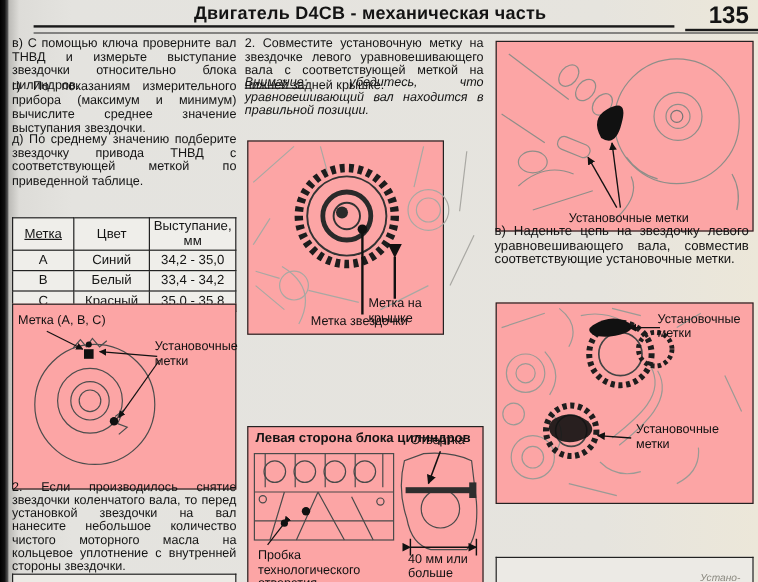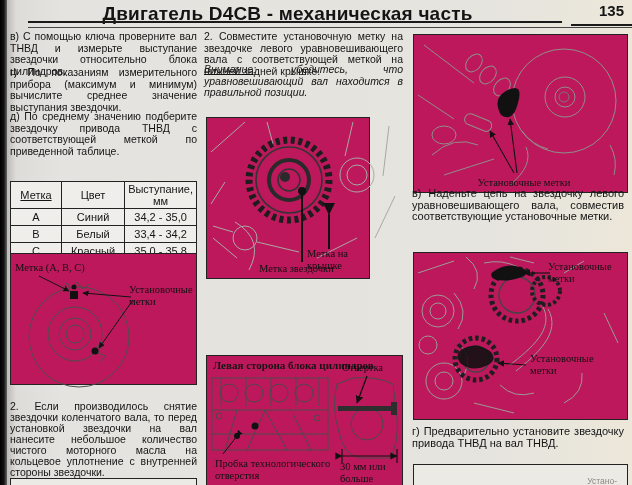--- a/index.html
+++ b/index.html
@@ -4,30 +4,30 @@
 <style>
   html,body{margin:0;padding:0;}
   body{
     width:632px;height:485px;position:relative;overflow:hidden;
     background:linear-gradient(90deg,#9f9e9a 0px,#dddcd8 16px,#e4e3df 60px,#e6e4de 500px,#ece7d9 632px);
     font-family:"Liberation Sans",sans-serif;color:#141414;
     -webkit-font-smoothing:antialiased;
   }
   .binding{position:absolute;left:0;top:0;width:7px;height:485px;
     background:linear-gradient(90deg,#000 0%,#111 55%,#666 100%);}
-  .hdr-title{position:absolute;top:3px;left:20px;width:535px;text-align:center;
-    font-weight:bold;font-size:19px;letter-spacing:.2px;}
-  .hdr-num{position:absolute;top:2px;right:8px;font-weight:bold;font-size:15px;text-align:right;}
+  .hdr-title{position:absolute;top:3px;left:41px;width:535px;text-align:center;
+    font-weight:bold;font-size:15px;letter-spacing:.2px;}
+  .hdr-num{position:absolute;top:2px;right:8px;font-weight:bold;font-size:20px;text-align:right;}
   .rule{position:absolute;background:#1a1a1a;}
   .r1{top:21px;left:28px;width:534px;height:2px;}
   .r2{top:24px;left:571px;width:61px;height:2px;}
   .r3{top:27px;left:28px;width:604px;height:1px;background:#444;}
   .col{position:absolute;}
   .p{position:absolute;font-size:10.5px;line-height:11.5px;text-align:justify;}
-  .fig{position:absolute;background:#be185d;border:1.5px solid #222;box-sizing:border-box;font-family:Liberation Serif, serif;}
+  .fig{position:absolute;background:#fca5a5;border:1.5px solid #222;box-sizing:border-box;}
   .fig svg{position:absolute;left:0;top:0;}
   .figlabel{position:absolute;font-size:10.5px;line-height:11.5px;color:#111;}
   .figtitle{position:absolute;font-size:11px;font-weight:bold;}
   .caption{position:absolute;font-size:11px;font-weight:bold;line-height:12.5px;}
   table.sel{position:absolute;border-collapse:collapse;font-size:11px;background:#efeeea;}
   table.sel td,table.sel th{border:1.5px solid #222;text-align:center;font-weight:normal;
     padding:1px 3px;height:14px;}
   .note{font-style:italic;}
   .note .u{text-decoration:underline;}
   .partial{position:absolute;border:1.5px solid #222;border-bottom:none;background:#eceae5;box-sizing:border-box;}
@@ -76,21 +76,21 @@
       <td>33,4 - 34,2</td>
     </tr>
     <tr>
       <td>С</td>
       <td>Красный</td>
       <td>35,0 - 35,8</td>
     </tr>
   </tbody>
     </table>
 
-  <div class="fig" style="left:0;top:253px;width:187px;height:132px;">
+  <div class="fig" style="left:0;top:253px;width:187px;height:155px;">
     <svg width="184" height="142" viewBox="0 0 184 142">
       <g fill="none" stroke="#4d4d4d" stroke-width="1">
         <circle cx="68" cy="83" r="50"></circle>
         <circle cx="64" cy="80" r="27"></circle>
         <circle cx="64" cy="80" r="16"></circle>
         <circle cx="64" cy="80" r="9"></circle>
         <polyline points="50,36 56,29 61,35 66,28 72,35 78,30"></polyline>
         <polyline points="85,93 92,88 87,99 95,102 88,108"></polyline>
       </g>
       <rect x="59" y="37" width="8" height="8" fill="#111"></rect>
@@ -162,21 +162,21 @@
       <rect x="131" y="50" width="56" height="5" fill="#2e2e2e"></rect>
       <rect x="184" y="46" width="6" height="13" fill="#2e2e2e"></rect>
       <line x1="160" y1="20" x2="150" y2="47" stroke="#111" stroke-width="1.3" marker-end="url(#ah)"></line>
       <line x1="135" y1="100" x2="190" y2="100" stroke="#111" stroke-width="1.2" marker-start="url(#ah)" marker-end="url(#ah)"></line>
       <line x1="135" y1="93" x2="135" y2="107" stroke="#111" stroke-width="1.2"></line>
       <line x1="190" y1="93" x2="190" y2="107" stroke="#111" stroke-width="1.2"></line>
     </svg>
     <div class="figtitle" style="left:6px;top:3px;">Левая сторона блока цилиндров</div>
     <div class="figlabel" style="left:135px;top:6px;">Отвертка</div>
     <div class="figlabel" style="left:8px;top:102px;width:120px;">Пробка технологического отверстия</div>
-    <div class="figlabel" style="left:133px;top:105px;width:62px;">30 мм или больше</div>
+    <div class="figlabel" style="left:133px;top:105px;width:62px;">40 мм или больше</div>
   </div>
 </div>
 
 <div class="col" style="left:412px;top:0;width:216px;height:485px;">
 
   <div class="fig" style="left:1px;top:34px;width:215px;height:159px;">
     <svg width="212" height="156" viewBox="0 0 212 156">
       <g fill="none" stroke="#8f8e89" stroke-width="1">
         <circle cx="150" cy="66" r="52"></circle>
         <circle cx="151" cy="62" r="20"></circle>
@@ -224,18 +224,17 @@
       <path d="M48,96 q14,-8 28,2 q8,8 -2,14 q-16,8 -28,-2 q-6,-8 2,-14" fill="#111" opacity=".9"></path>
       <g stroke="#111" stroke-width="1.1">
         <line x1="136" y1="20" x2="110" y2="20" marker-end="url(#ah)"></line>
         <line x1="112" y1="112" x2="84" y2="110" marker-end="url(#ah)"></line>
       </g>
     </svg>
     <div class="figlabel" style="left:134px;top:8px;width:76px;">Установочные метки</div>
     <div class="figlabel" style="left:116px;top:100px;width:80px;">Установочные метки</div>
   </div>
 
-  <div class="p" style="left:0;top:426px;width:212px;font-size:11px;">г) Предварительно установите звездочку привода ТНВД на вал ТНВД.</div>
 
   <div class="partial" style="left:1px;top:464px;width:215px;height:25px;">
-    <div class="faint" style="right:10px;top:11px;">Устано-</div>
+    <div class="faint" style="right:10px;top:11px;font-style:italic;">Устано-</div>
   </div>
 </div>
 
 </body></html>

